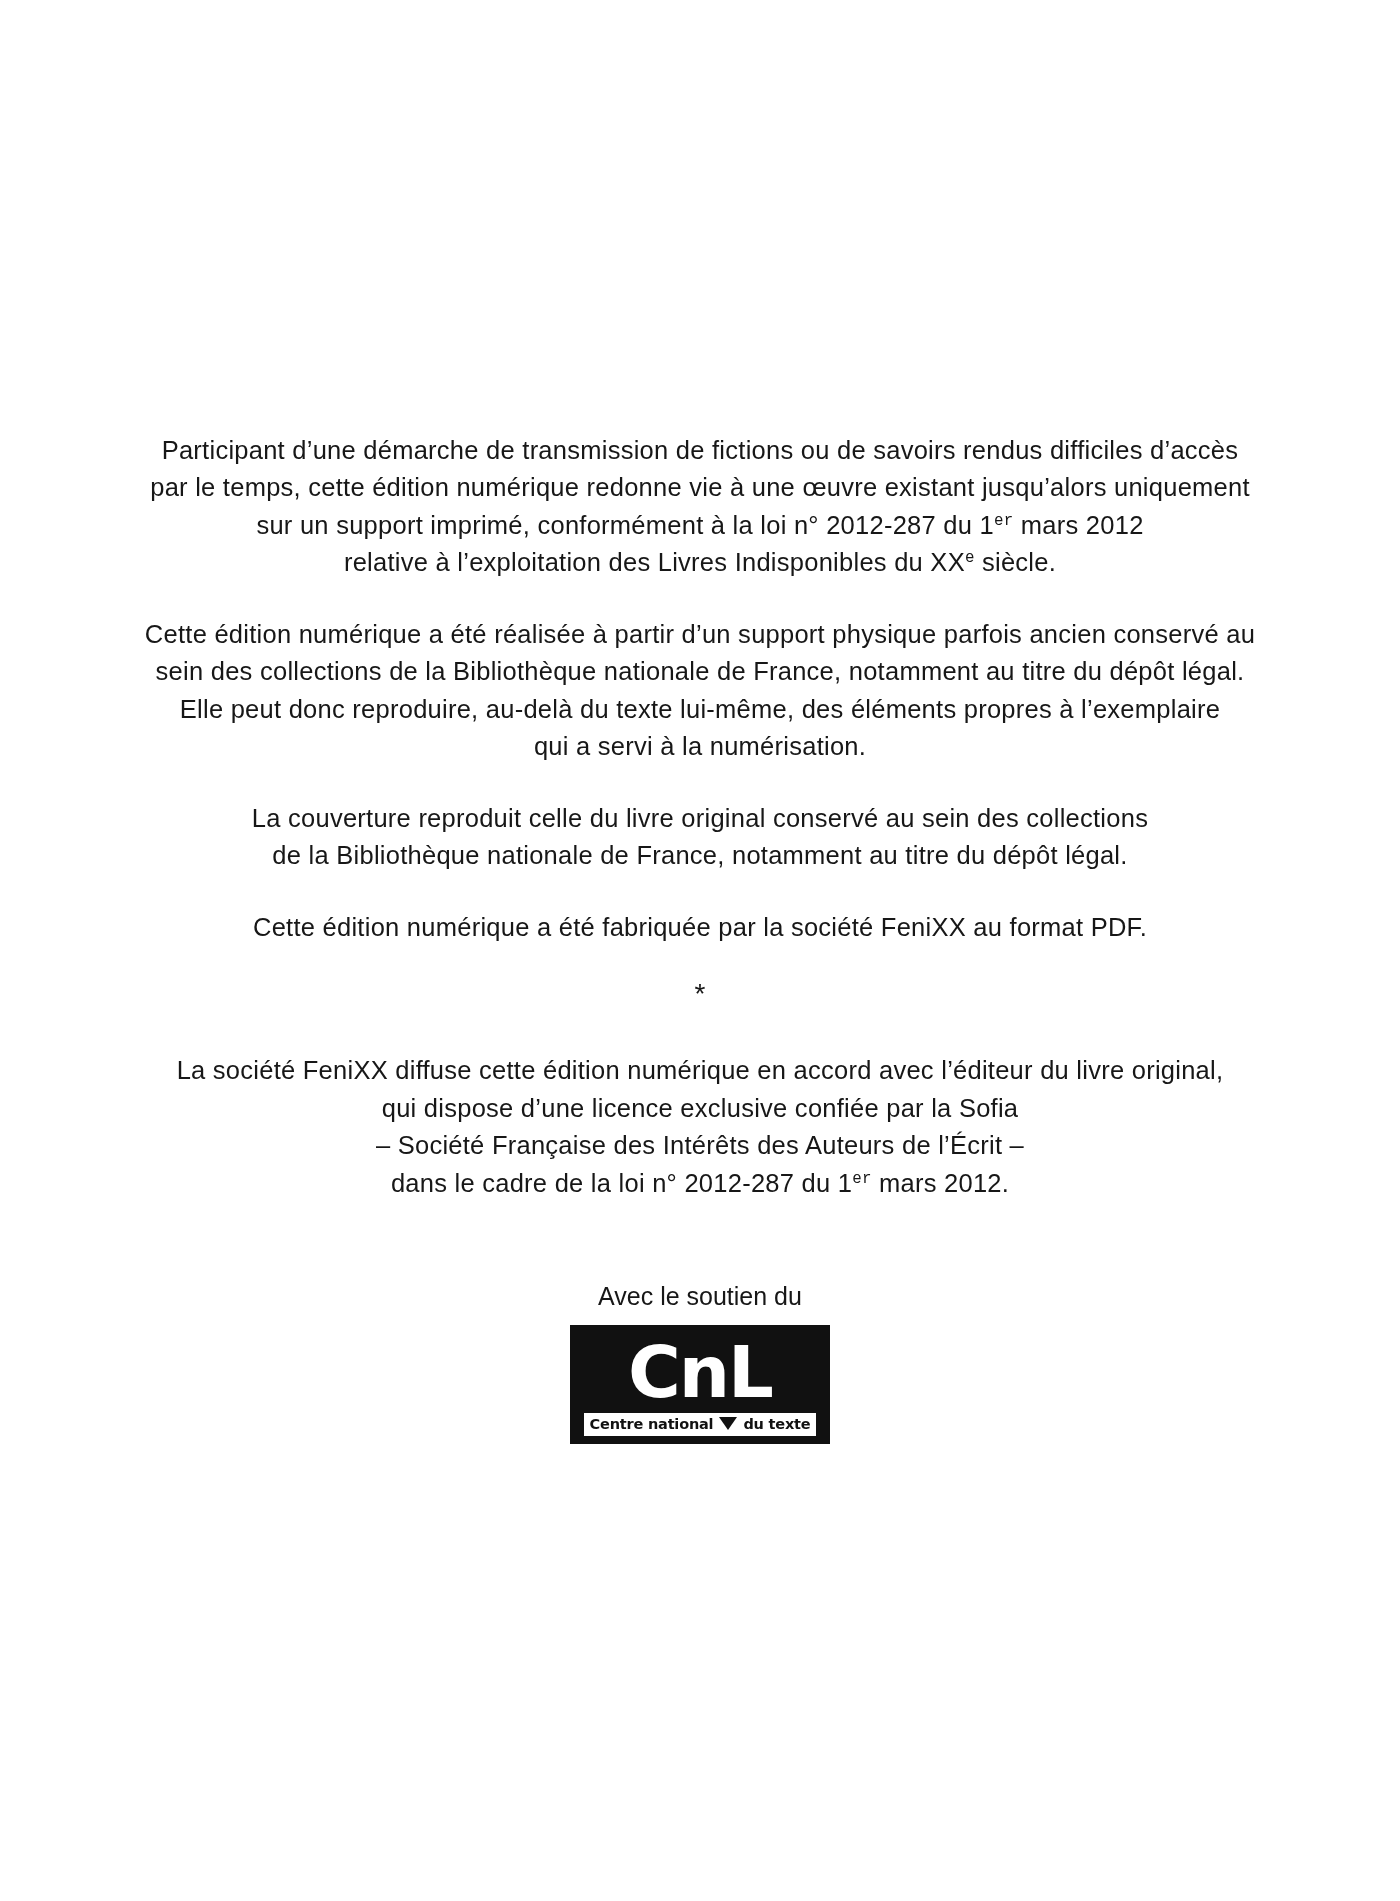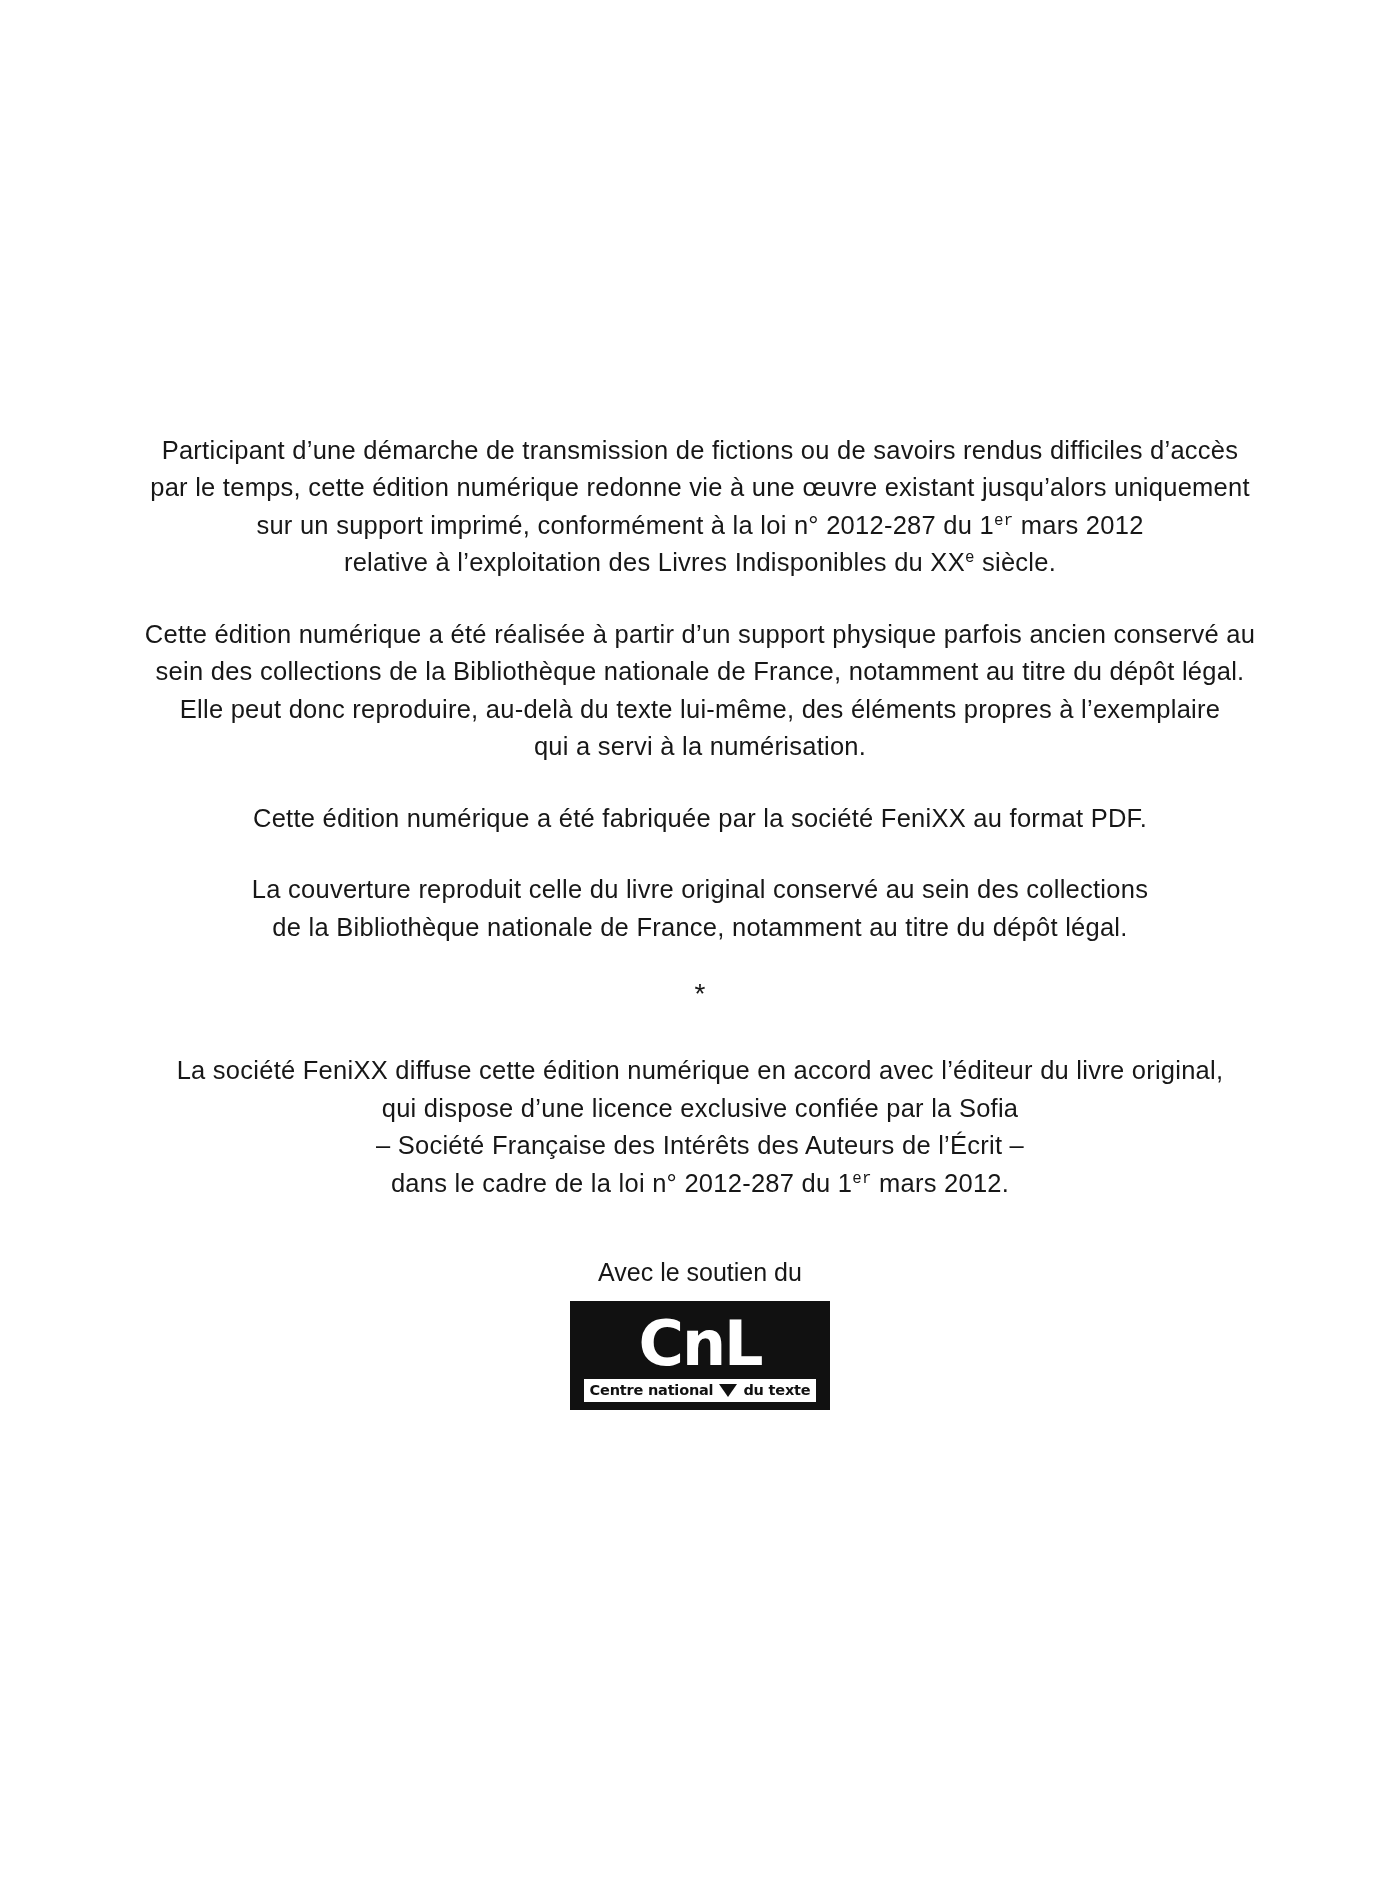--- a/index.html
+++ b/index.html
@@ -40,40 +40,40 @@
   .para-block {
     white-space: pre-line;
   }
   .star {
     font-size: 28px;
     line-height: 1;
     margin: 18px 0 44px 0;
     color: #171717;
   }
   .support {
-    margin-top: 56px;
+    margin-top: 80px;
     text-align: center;
   }
   .support-label {
     font-size: 25px;
     color: #171717;
     margin-bottom: 14px;
   }
   .cnl-logo {
     display: inline-block;
     background: #111111;
     padding: 10px 14px 8px 14px;
     line-height: 0;
   }
   .cnl-main {
     display: block;
     color: #ffffff;
     font-family: "DejaVu Sans", sans-serif;
     font-weight: bold;
-    font-size: 62px;
+    font-size: 72px;
     letter-spacing: -2px;
     line-height: 0.92;
     padding: 4px 6px 2px 6px;
   }
   .cnl-sub {
     display: flex;
     align-items: center;
     justify-content: center;
     gap: 6px;
     background: #ffffff;
@@ -110,24 +110,24 @@
     <p class="para para-block">Participant d’une démarche de transmission de fictions ou de savoirs rendus difficiles d’accès
 par le temps, cette édition numérique redonne vie à une œuvre existant jusqu’alors uniquement
 sur un support imprimé, conformément à la loi n° 2012-287 du 1<sup>er</sup> mars 2012
 relative à l’exploitation des Livres Indisponibles du XX<sup>e</sup> siècle.</p>
 
     <p class="para para-block">Cette édition numérique a été réalisée à partir d’un support physique parfois ancien conservé au
 sein des collections de la Bibliothèque nationale de France, notamment au titre du dépôt légal.
 Elle peut donc reproduire, au-delà du texte lui-même, des éléments propres à l’exemplaire
 qui a servi à la numérisation.</p>
 
-    <p class="para para-block">Cette édition numérique a été fabriquée par la société FeniXX au format PDF.</p>
-
     <p class="para para-block">La couverture reproduit celle du livre original conservé au sein des collections
 de la Bibliothèque nationale de France, notamment au titre du dépôt légal.</p>
+
+    <p class="para para-block">Cette édition numérique a été fabriquée par la société FeniXX au format PDF.</p>
 
     <p class="para star">*</p>
 
     <p class="para para-block">La société FeniXX diffuse cette édition numérique en accord avec l’éditeur du livre original,<br>qui dispose d’une licence exclusive confiée par la Sofia<br>– Société Française des Intérêts des Auteurs de l’Écrit –<br>dans le cadre de la loi n° 2012-287 du 1<sup>er</sup> mars 2012.</p>
 
     <div class="support">
       <div class="support-label">Avec le soutien du</div>
       <div class="cnl-logo">
         <span class="cnl-main">CnL</span>
         <span class="cnl-sub">

